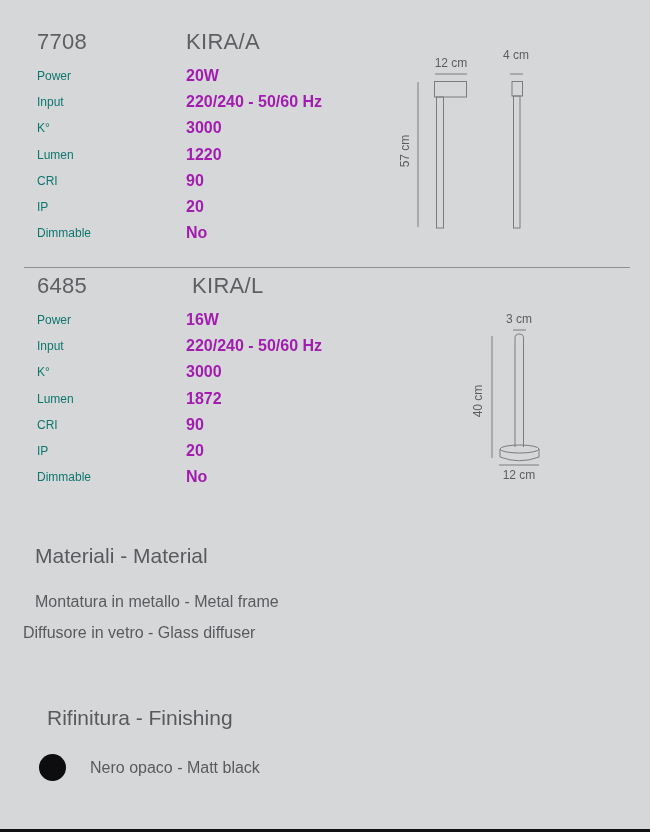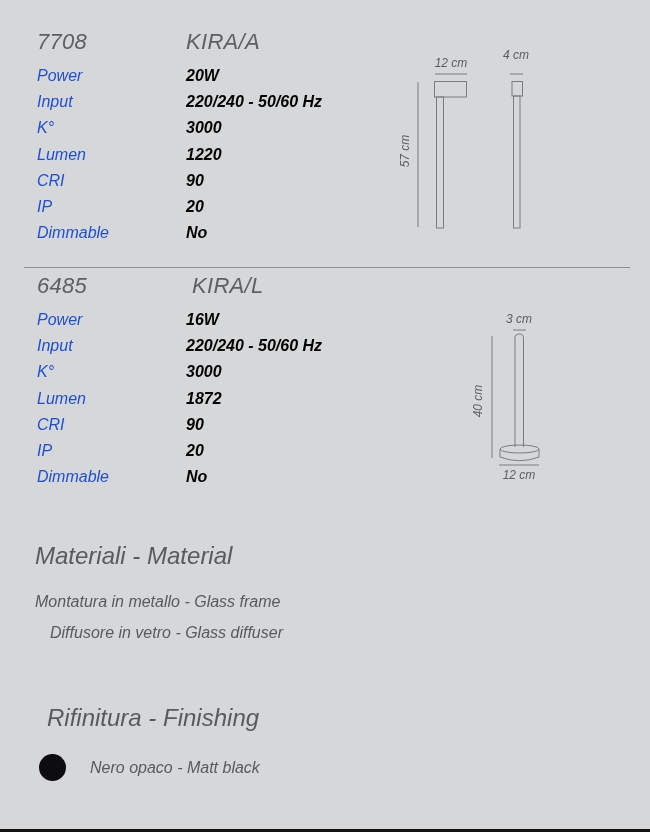--- a/index.html
+++ b/index.html
@@ -3,45 +3,45 @@
 <meta charset="utf-8">
 <style>
   html,body{margin:0;padding:0;}
   body{
     width:650px;height:832px;
     background:#d6d7d9;
     font-family:"Liberation Sans",sans-serif;
     color:#58595b;
     overflow:hidden;
   }
-  .page{position:relative;width:650px;height:668px;font-style:italic;}
+  .page{position:relative;width:650px;height:668px;}
   .abs{position:absolute;}
 
   
   .prod-code,.prod-name{
     font-size:22px;line-height:24px;color:#5e5f62;letter-spacing:0.3px;
   }
 
   
   .specs{width:360px;}
   .spec-row{display:flex;height:26.2px;align-items:center;}
-  .spec-label{width:149px;font-size:16px;color:#1d4ed8;}
-  .spec-value{font-size:16px;font-weight:bold;color:#000000;}
+  .spec-label{width:149px;font-size:12px;color:#0f766e;}
+  .spec-value{font-size:16px;font-weight:bold;color:#a21caf;}
 
   
   .diagram{position:absolute;}
   .diagram svg{position:absolute;left:0;top:0;}
   .dim-label{
     position:absolute;font-size:12px;color:#5c5d5f;white-space:nowrap;
     transform:translate(-50%,-50%);
   }
   .dim-label.vertical{transform:translate(-50%,-50%) rotate(-90deg);}
 
   
-  .section-heading{font-size:24px;line-height:24px;color:#595a5d;}
+  .section-heading{font-size:21px;line-height:24px;color:#595a5d;}
   .material-line{font-size:16px;line-height:20px;color:#595a5d;}
 
   
   .swatch-circle{
     position:absolute;width:27px;height:27px;border-radius:50%;
     background:#0d0d0f;
   }
   .swatch-label{font-size:16px;color:#595a5d;}
 
   .divider{position:absolute;height:1px;background:#8e8f91;}
@@ -162,22 +162,22 @@
         </g>
       </svg>
       <span class="dim-label" style="left:59px;top:9px;">3 cm</span>
       <span class="dim-label vertical" style="left:18px;top:91px;">40 cm</span>
       <span class="dim-label" style="left:59px;top:165px;">12 cm</span>
     </div>
   </section>
 
   <section>
     <h2 class="abs section-heading" style="left:35px;top:544px;margin:0;font-weight:normal;">Materiali - Material</h2>
-    <p class="abs material-line" style="left:35px;top:592px;margin:0;">Montatura in metallo - Glass frame</p>
-    <p class="abs material-line" style="left:50px;top:623px;margin:0;">Diffusore in vetro - Glass diffuser</p>
+    <p class="abs material-line" style="left:35px;top:592px;margin:0;">Montatura in metallo - Metal frame</p>
+    <p class="abs material-line" style="left:23px;top:623px;margin:0;">Diffusore in vetro - Glass diffuser</p>
   </section>
 
   <section>
     <h2 class="abs section-heading" style="left:35px;top:694px;margin:12px;font-weight:normal;">Rifinitura - Finishing</h2>
     <span class="swatch-circle" style="left: 39px; top: 754px; background: rgb(13, 13, 15);"></span>
     <span class="abs swatch-label" style="left:90px;top:759px;">Nero opaco - Matt black</span>
   </section>
 
   <div class="bottom-bar"></div>
 </div>

